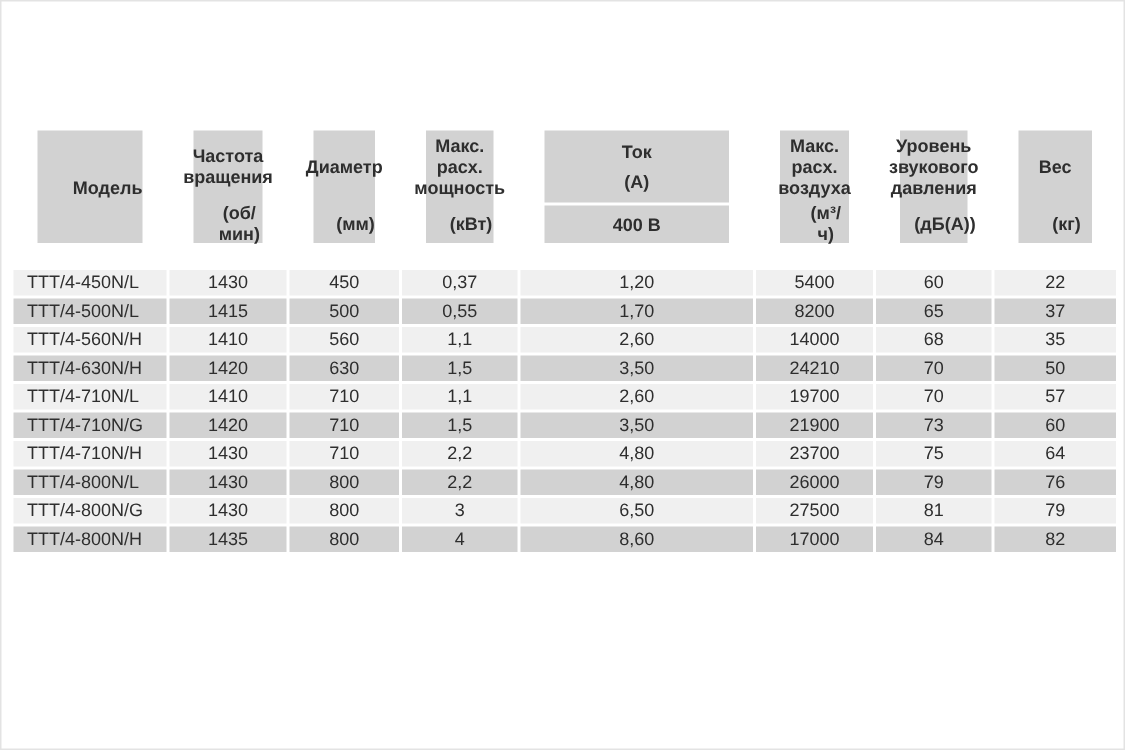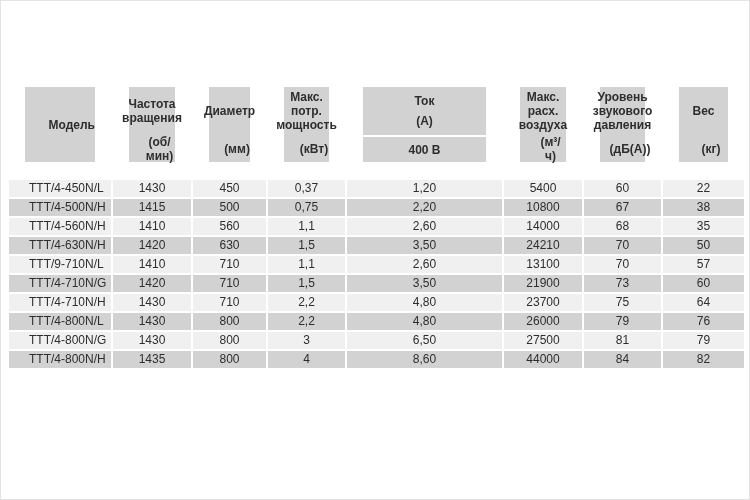--- a/index.html
+++ b/index.html
@@ -68,21 +68,21 @@
     padding: 0;
     font-size: 12px;
     line-height: 17px;
     text-align: center;
     color: var(--text);
     white-space: nowrap;
     overflow: hidden;
   }
   tbody tr:nth-child(odd) td { background: var(--row-odd); }
   tbody tr:nth-child(even) td { background: var(--row-even); }
-  td.model { text-align: left; padding-left: 20px; }
+  td.model { text-align: left; padding-left: 9px; }
 </style>
 </head>
 <body>
 
 <div class="page">
   <table class="spec-table">
     <colgroup>
       <col style="width:102px">
       <col style="width:78px">
       <col style="width:73px">
@@ -108,21 +108,21 @@
         </th>
         <th>
           <div class="hbox">
             <div class="hmain">Диаметр</div>
             <div class="hunit">(мм)</div>
           </div>
         </th>
         <th>
           <div class="hbox">
             <div class="hmain">Макс.
-потр.
+расх.
 мощность</div>
             <div class="hunit">(кВт)</div>
           </div>
         </th>
         <th>
           <div class="hsplit">
             <div class="hsplit-top">
               <span>Ток</span>
               <span>(А)</span>
             </div>
@@ -159,28 +159,28 @@
           <td class="model">TTT/4-450N/L</td>
           <td>1430</td>
           <td>450</td>
           <td>0,37</td>
           <td>1,20</td>
           <td>5400</td>
           <td>60</td>
           <td>22</td>
         </tr>
         <tr>
-          <td class="model">TTT/4-500N/H</td>
+          <td class="model">TTT/4-500N/L</td>
           <td>1415</td>
           <td>500</td>
-          <td>0,75</td>
-          <td>2,20</td>
-          <td>10800</td>
-          <td>67</td>
-          <td>38</td>
+          <td>0,55</td>
+          <td>1,70</td>
+          <td>8200</td>
+          <td>65</td>
+          <td>37</td>
         </tr>
         <tr>
           <td class="model">TTT/4-560N/H</td>
           <td>1410</td>
           <td>560</td>
           <td>1,1</td>
           <td>2,60</td>
           <td>14000</td>
           <td>68</td>
           <td>35</td>
@@ -189,26 +189,26 @@
           <td class="model">TTT/4-630N/H</td>
           <td>1420</td>
           <td>630</td>
           <td>1,5</td>
           <td>3,50</td>
           <td>24210</td>
           <td>70</td>
           <td>50</td>
         </tr>
         <tr>
-          <td class="model">TTT/9-710N/L</td>
+          <td class="model">TTT/4-710N/L</td>
           <td>1410</td>
           <td>710</td>
           <td>1,1</td>
           <td>2,60</td>
-          <td>13100</td>
+          <td>19700</td>
           <td>70</td>
           <td>57</td>
         </tr>
         <tr>
           <td class="model">TTT/4-710N/G</td>
           <td>1420</td>
           <td>710</td>
           <td>1,5</td>
           <td>3,50</td>
           <td>21900</td>
@@ -244,19 +244,19 @@
           <td>27500</td>
           <td>81</td>
           <td>79</td>
         </tr>
         <tr>
           <td class="model">TTT/4-800N/H</td>
           <td>1435</td>
           <td>800</td>
           <td>4</td>
           <td>8,60</td>
-          <td>44000</td>
+          <td>17000</td>
           <td>84</td>
           <td>82</td>
         </tr>
       </tbody>
   </table>
 </div>
 
 </body></html>

